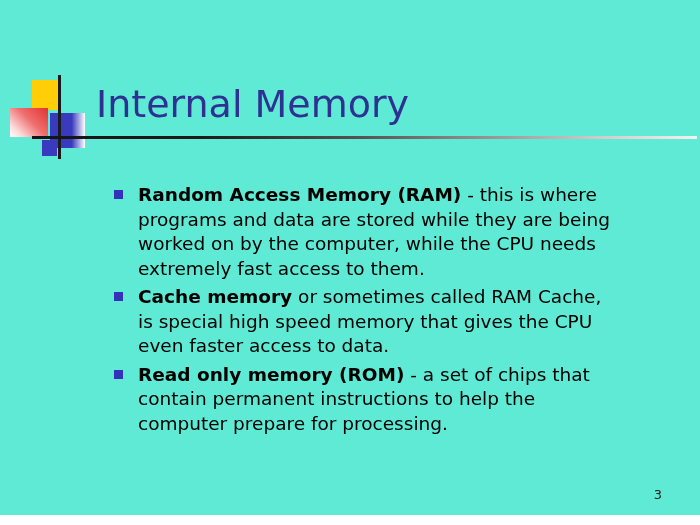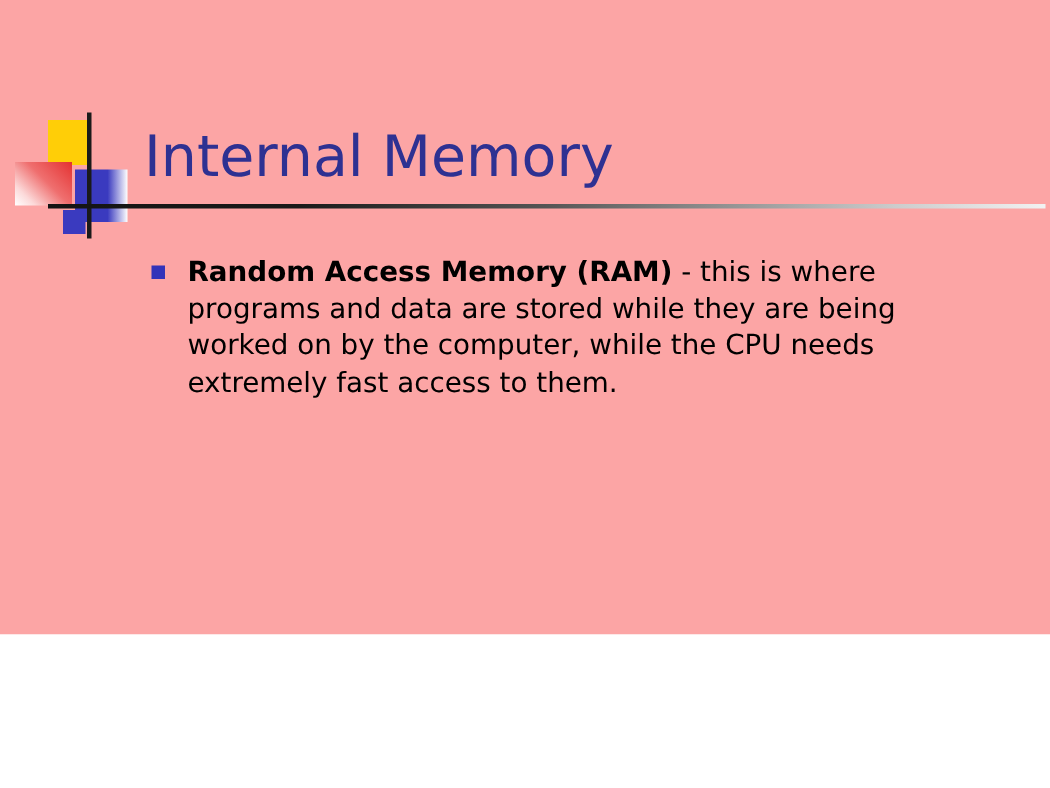--- a/index.html
+++ b/index.html
@@ -3,22 +3,22 @@
 <meta charset="utf-8">
 <style>
   html, body {
     margin: 0;
     padding: 0;
     background: #ffffff;
   }
   .slide {
     position: relative;
     width: 700px;
-    height: 423px;
-    background: #fca5a5;
+    height: 515px;
+    background: #5eead4;
     overflow: hidden;
     font-family: "DejaVu Sans", "Liberation Sans", sans-serif;
   }
 
   
   .orn-yellow {
     position: absolute;
     left: 32px; top: 80px;
     width: 28px; height: 30px;
     background: #FFCE07;
@@ -66,21 +66,21 @@
     width: 665px; height: 3px;
     background: linear-gradient(to right,
       #141414 0%, #1a1a1a 25%, #555555 50%, #999999 70%, #cccccc 85%, #f2f2f2 100%);
   }
 
   
   .bullets {
     position: absolute;
     left: 96px; top: 167px;
     width: 502px;
-    margin: 3px;
+    margin: 16px;
     padding: 0;
     list-style: none;
   }
   .bullets li {
     position: relative;
     padding-left: 26px;
     margin: 0 0 4px 0;
     font-size: 18.5px;
     line-height: 24.5px;
     color: #000000;
@@ -117,17 +117,19 @@
     <div class="orn-blue-small"></div>
     <div class="orn-vline"></div>
   </div>
 
   <h1 class="title">Internal Memory</h1>
 
   <div class="rule"></div>
 
   <ul class="bullets">
     <li><span class="sq"></span><span class="term">Random Access Memory (RAM)</span><span> - this is where programs and data are stored while they are being worked on by the computer, while the CPU needs extremely fast access to them.</span></li>
+    <li><span class="sq"></span><span class="term">Cache memory</span><span> or sometimes called RAM Cache, is special high speed memory that gives the CPU even faster access to data.</span></li>
+    <li><span class="sq"></span><span class="term">Read only memory (ROM)</span><span> - a set of chips that contain permanent instructions to help the computer prepare for processing.</span></li>
   </ul>
 
   <div class="pagenum">3</div>
 
 </div>
 
 </body></html>

